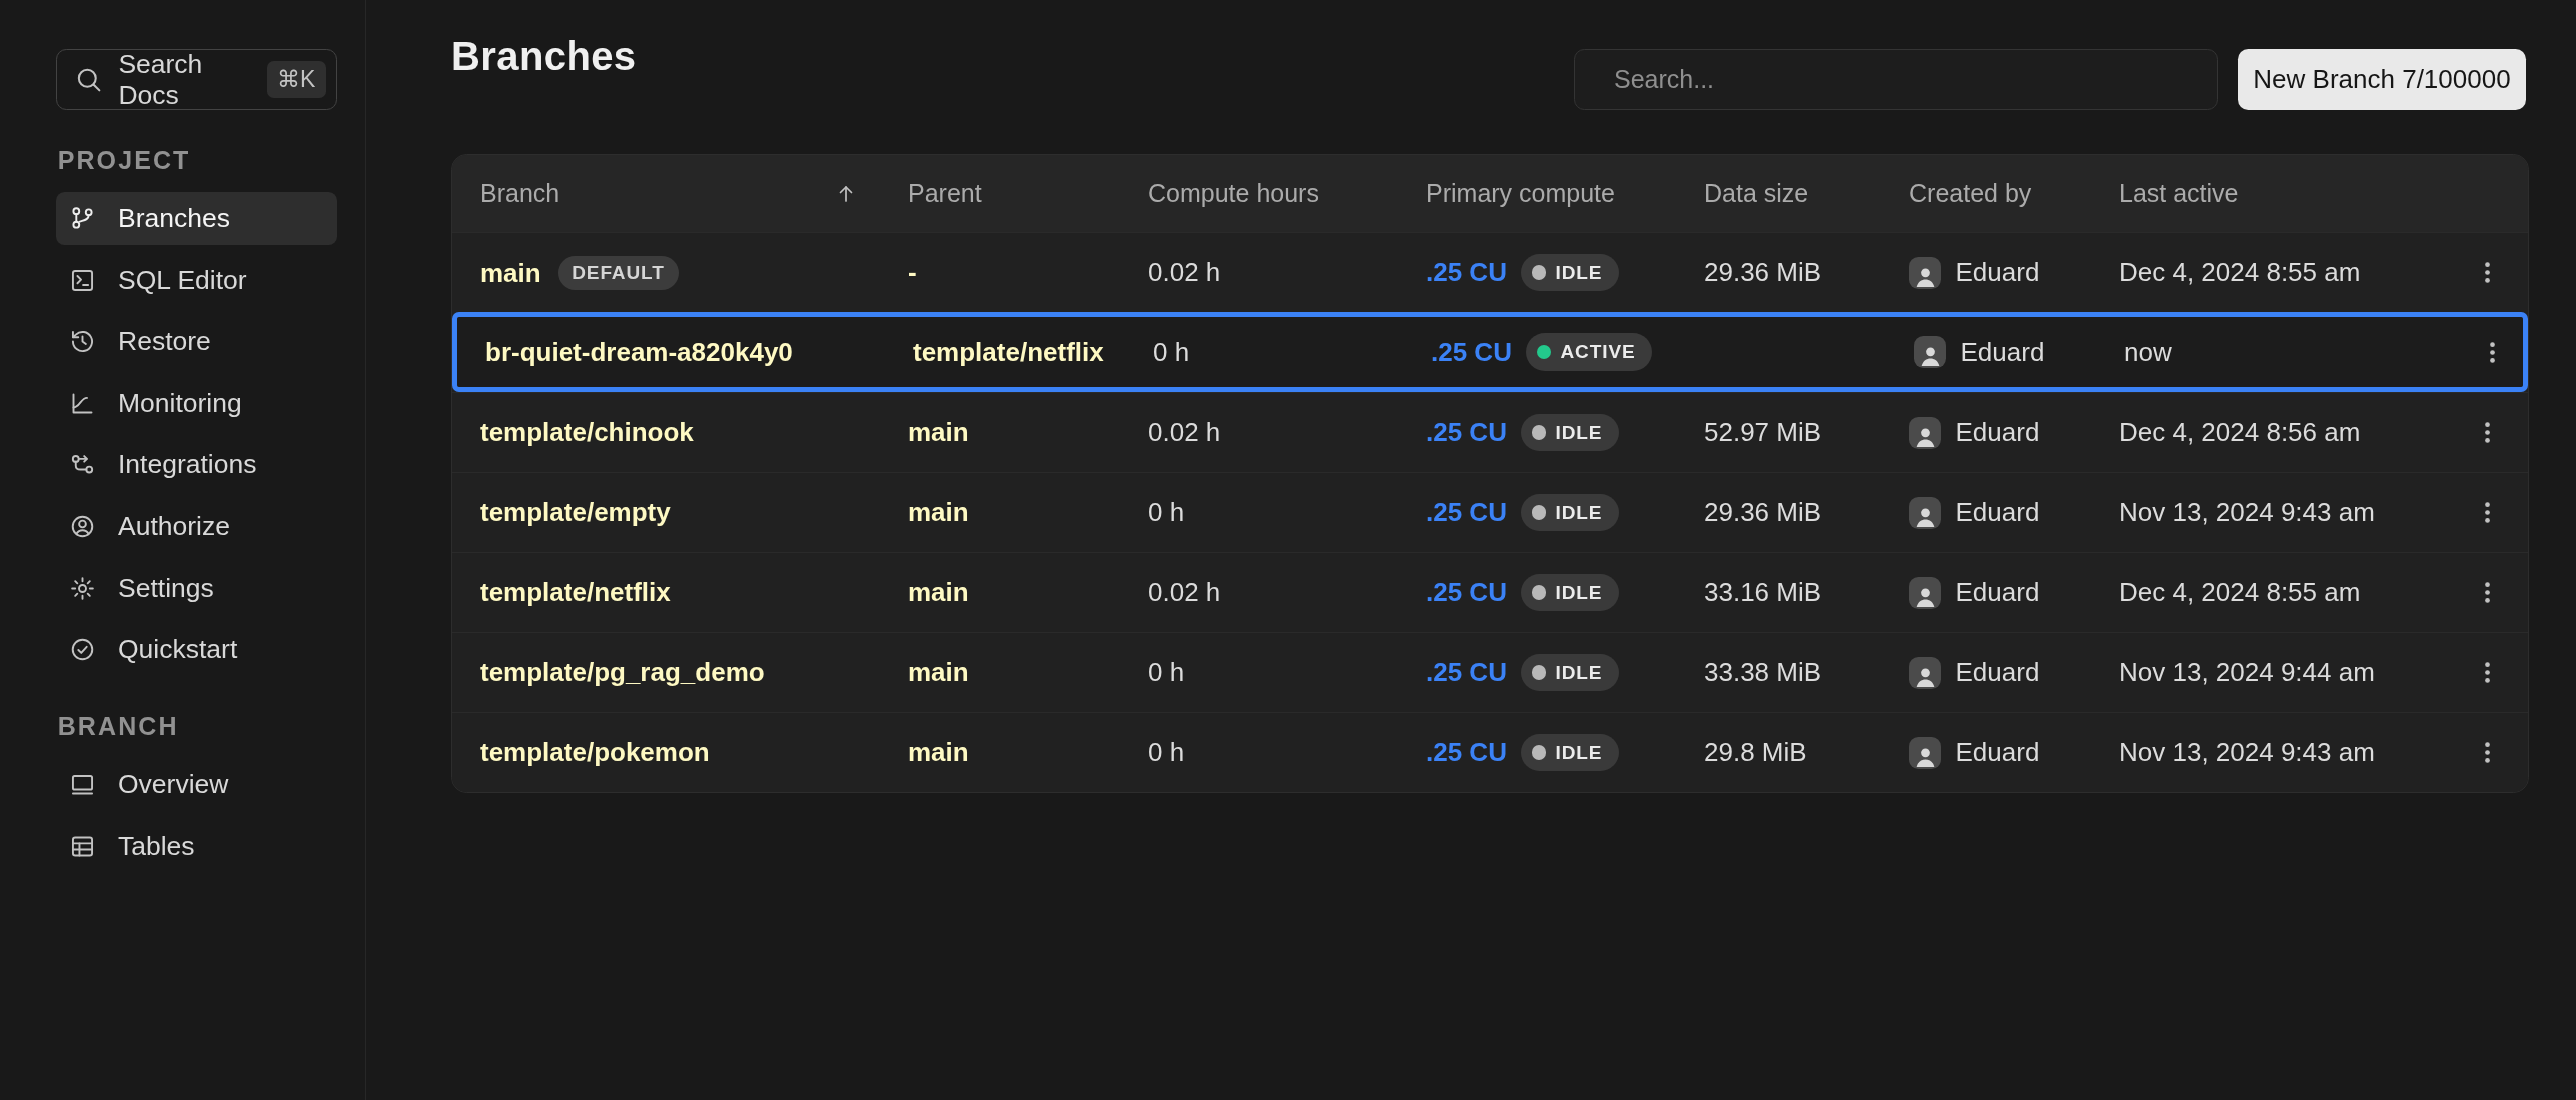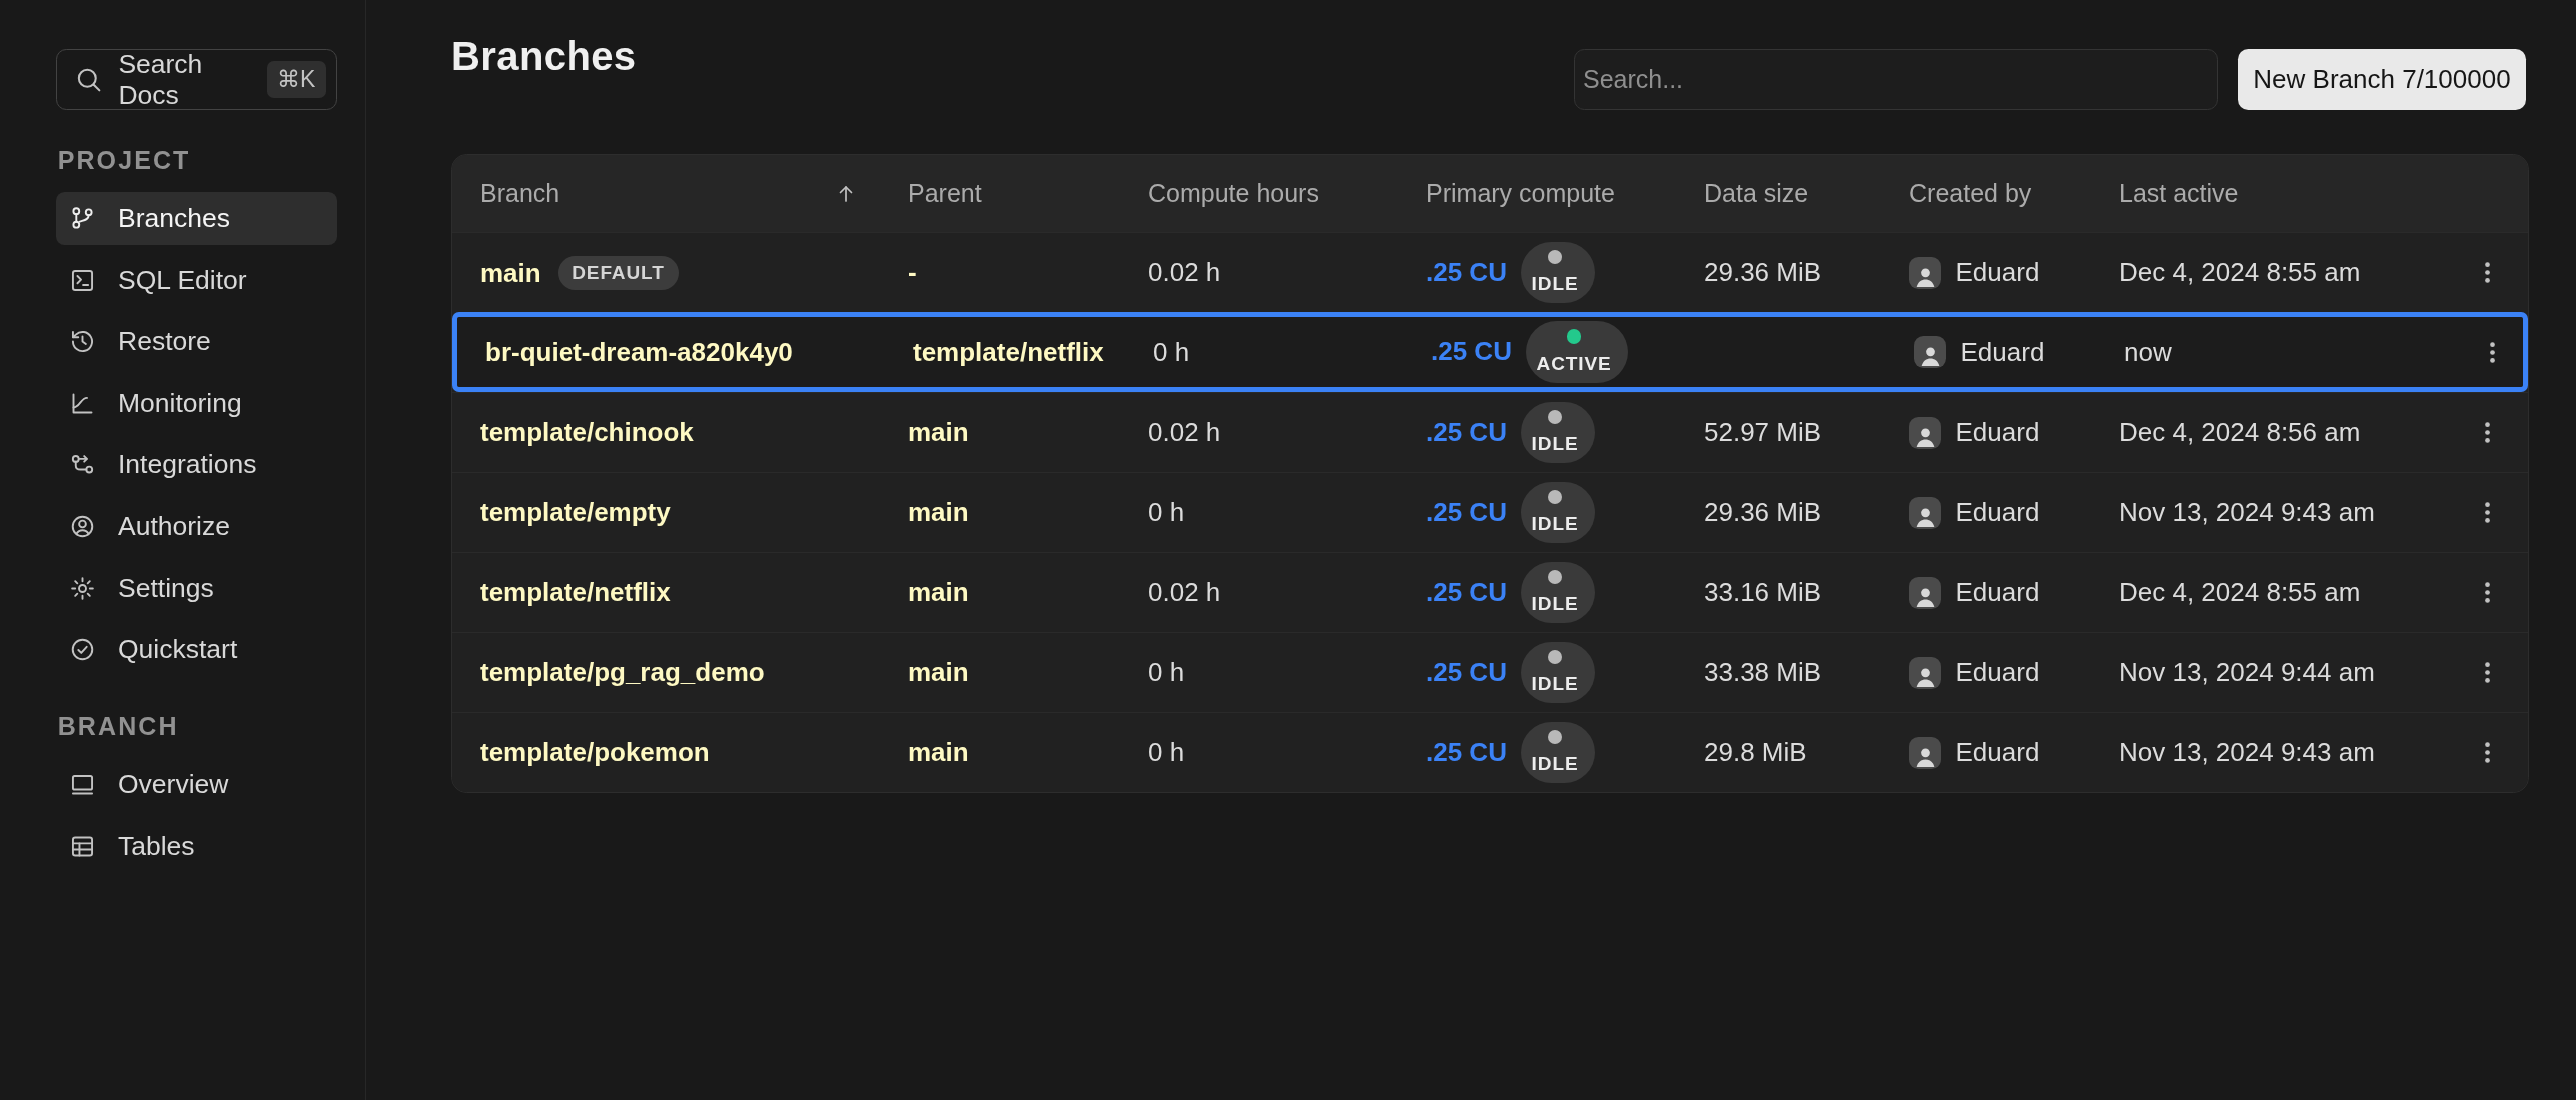--- a/index.html
+++ b/index.html
@@ -53,21 +53,21 @@
   .nav-item.active .icon { color:#ededed; }
 
   
   .page-title {
     position:absolute; left:451px; top:34px;
     font-size:40px; font-weight:700; color:#f0f0f0; letter-spacing:0.4px;
   }
   .branch-search {
     position:absolute; left:1574px; top:49px; width:644px; height:61px;
     background:#1d1d1d; border:1.7px solid #343434; border-radius:10.3px;
-    color:#e0e0e0; font-size:25px; padding:0 8px; outline:none;
+    color:#e0e0e0; font-size:25px; padding:0 39px; outline:none;
     font-family:inherit;
   }
   .branch-search::placeholder { color:#8f8f8f; }
   .new-branch {
     position:absolute; left:2238px; top:49px; width:288px; height:61px;
     background:#e9e9e9; color:#161616;
     border:none; border-radius:10.3px;
     font-size:26px; font-weight:500; font-family:inherit; cursor:pointer;
   }
 
@@ -99,21 +99,21 @@
     background:#3c3c3c; color:#d6d6d6;
     font-size:19px; font-weight:600; letter-spacing:0.9px;
     padding:6px 14.5px; border-radius:855px;
   }
   .cell-compute { display:flex; align-items:center; }
   .cu { color:var(--accent); font-weight:700; margin-right:13.7px; }
   .status-pill {
     display:inline-flex; align-items:center; gap:9.4px;
     background:#3a3a3a; border-radius:855px;
     padding:7.7px 16.3px 7.7px 11px;
-    font-size:19px; font-weight:600; letter-spacing:0.9px; color:#ececec;flex-direction:column;
+    font-size:19px; font-weight:600; letter-spacing:0.9px; color:#ececec;
   }
   .status-dot { width:14.5px; height:14.5px; border-radius:50%; background:var(--idle-dot); }
   .status-pill.active .status-dot { background:var(--active-dot); }
   .cell-creator { display:flex; align-items:center; gap:14.5px; }
   .avatar {
     width:32px; height:32px; border-radius:9.4px; flex:0 0 auto;
     background:#4b4b4b; color:#d9d9d9;
     display:flex; align-items:flex-end; justify-content:center; overflow:hidden;
   }
   .avatar svg { width:25px; height:25px; fill:currentColor; stroke:none; }

